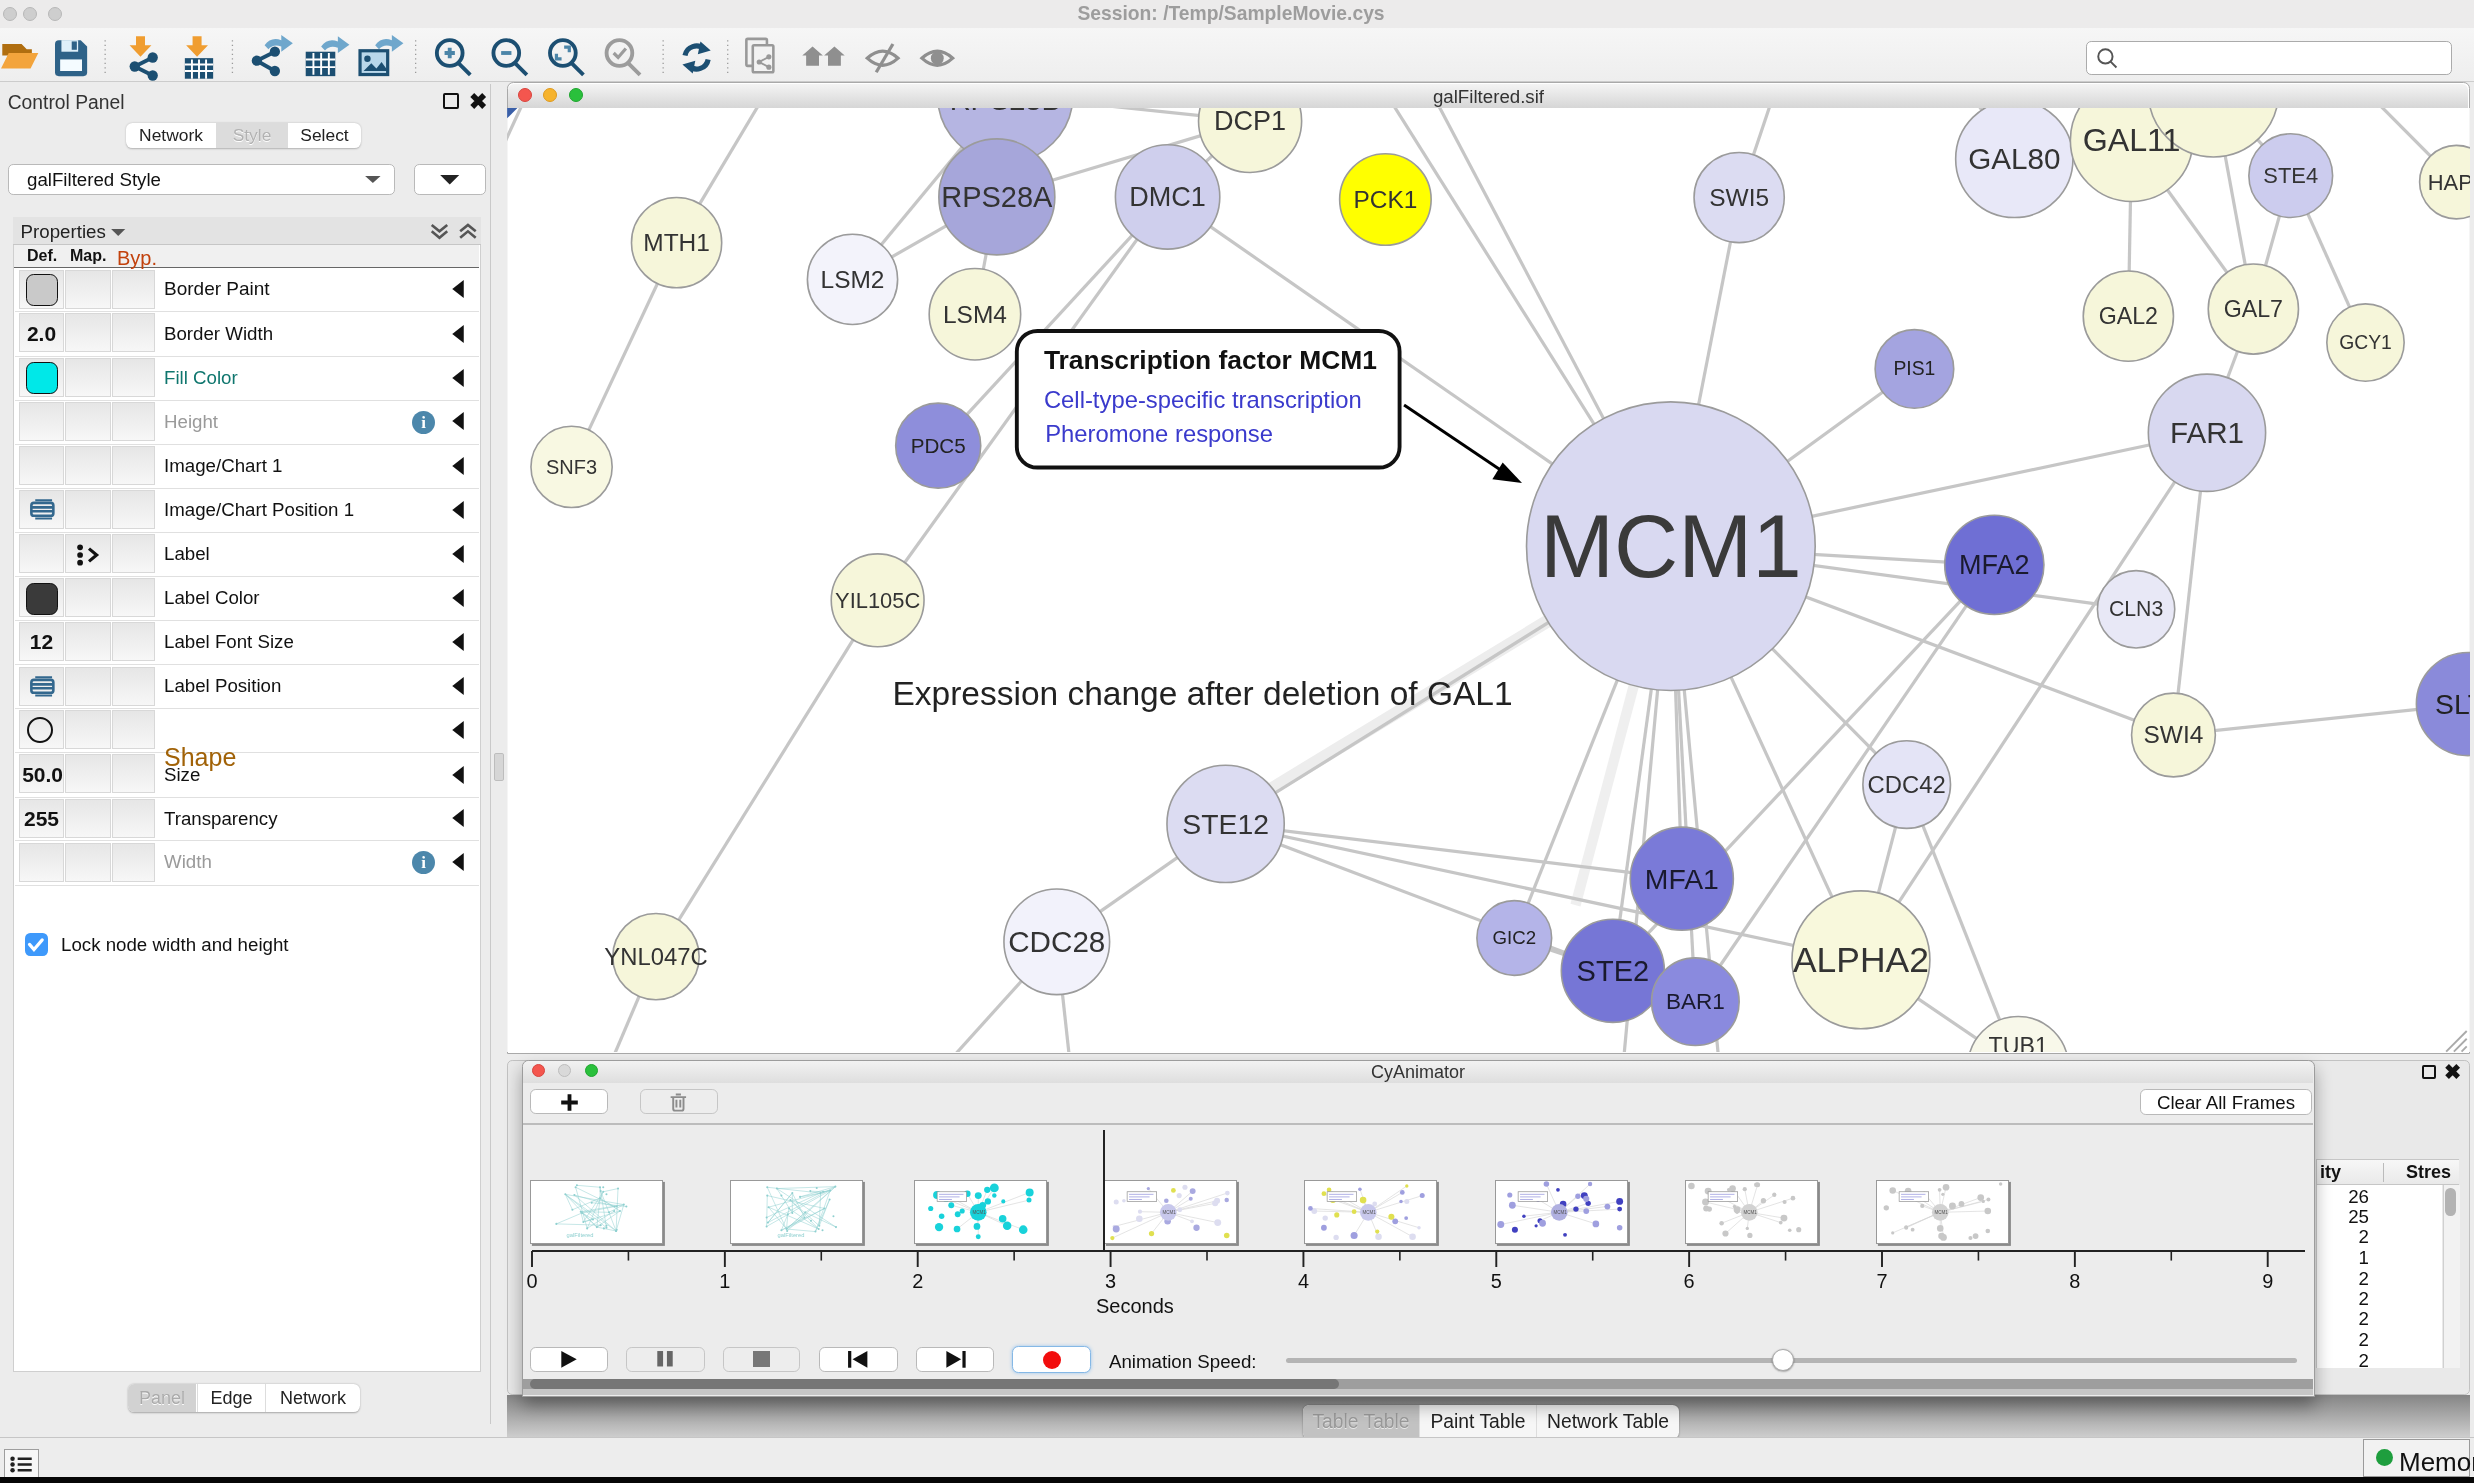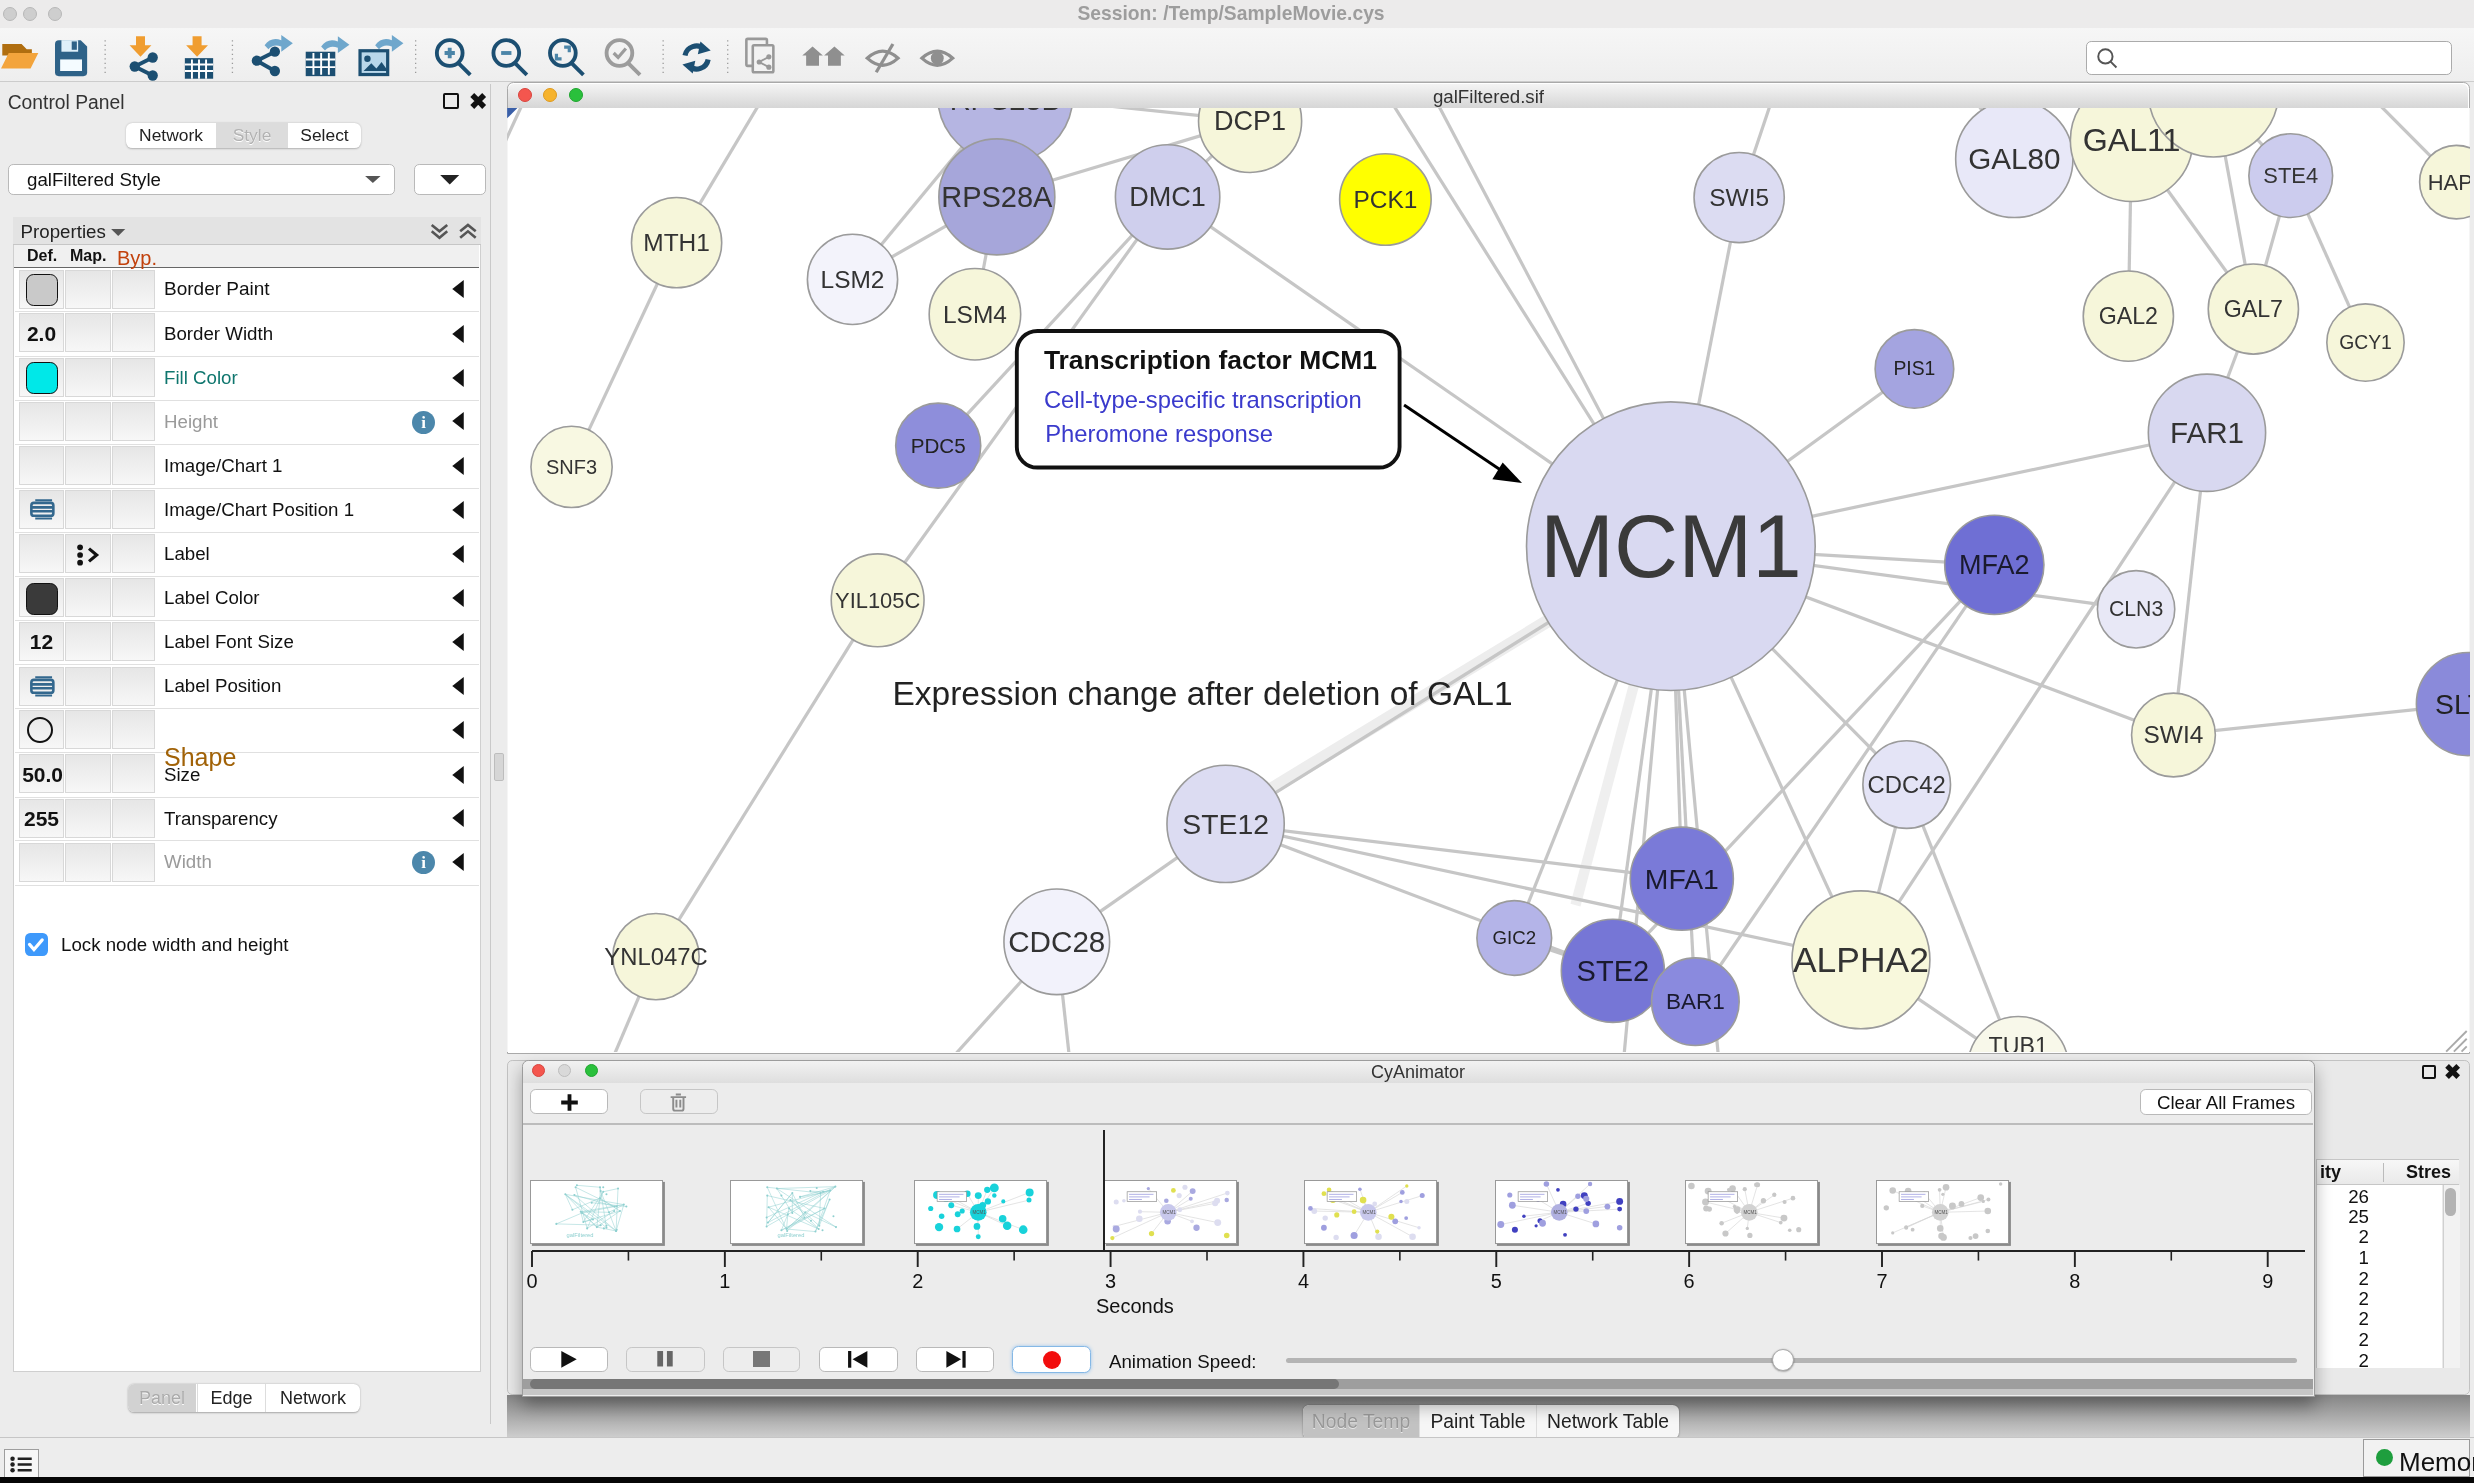--- a/index.html
+++ b/index.html
@@ -503,21 +503,21 @@
 <div class="abs" style="left:2294px;top:1268px;width:75px;text-align:right;font-size:18.7px;color:#111">2</div>
 <div class="abs" style="left:2294px;top:1288px;width:75px;text-align:right;font-size:18.7px;color:#111">2</div>
 <div class="abs" style="left:2294px;top:1308px;width:75px;text-align:right;font-size:18.7px;color:#111">2</div>
 <div class="abs" style="left:2294px;top:1329px;width:75px;text-align:right;font-size:18.7px;color:#111">2</div>
 <div class="abs" style="left:2294px;top:1350px;width:75px;text-align:right;font-size:18.7px;color:#111">2</div>
 <div class="abs" style="left:2443px;top:1185px;width:17px;height:183px;background:#f2f2f2;border-left:1.3px solid #d0d0d0"></div>
 <div class="abs" style="left:2445px;top:1188px;width:11px;height:28px;background:#b3b3b3;border-radius:5.2px"></div>
 
 <div class="abs" style="left:507px;top:1395px;width:1963px;height:43px;background:linear-gradient(#858585,#cfcfcf)"></div>
 <div class="abs" style="left:1303px;top:1405px;width:376px;height:34px;background:#f6f6f6;border-radius:6.4px;box-shadow:0 0.6px 1.9px rgba(0,0,0,.4)"></div>
-<div class="abs" style="left:1303px;top:1405px;width:116px;height:34px;background:#c2c2c2;border-radius:6.4px 0 0 6.4px;font-size:19.3px;color:#999;text-align:center;line-height:34px;text-shadow:0 0.6px 0 #e8e8e8">Node Temp</div>
+<div class="abs" style="left:1303px;top:1405px;width:116px;height:34px;background:#c2c2c2;border-radius:6.4px 0 0 6.4px;font-size:19.3px;color:#999;text-align:center;line-height:34px;text-shadow:0 0.6px 0 #e8e8e8">Table Table</div>
 <div class="abs" style="left:1419px;top:1405px;width:117px;height:34px;font-size:19.3px;color:#222;text-align:center;line-height:34px;border-left:1.3px solid #ddd">Paint Table</div>
 <div class="abs" style="left:1536px;top:1405px;width:143px;height:34px;font-size:19.3px;color:#222;text-align:center;line-height:34px;border-left:1.3px solid #ddd">Network Table</div>
 
 <div class="abs" style="left:522px;top:1060px;width:1793px;height:337px;background:#ececec;border:1.3px solid #9c9c9c;border-radius:6.4px 6.4px 0 0;box-shadow:0 9px 17px rgba(0,0,0,.33)"></div>
 <div class="abs" style="left:523px;top:1061px;width:1790px;height:22px;background:linear-gradient(#f2f2f2,#dedede);border-radius:5.8px 5.8px 0 0"></div>
 <div class="abs" style="left:532px;top:1064px;width:13px;height:13px;border-radius:50%;background:#f4564e;border:0.6px solid #d8443e"></div>
 <div class="abs" style="left:558px;top:1064px;width:13px;height:13px;border-radius:50%;background:#d9d9d9;border:0.6px solid #bdbdbd"></div>
 <div class="abs" style="left:585px;top:1064px;width:13px;height:13px;border-radius:50%;background:#2ac03c;border:0.6px solid #1fa52f"></div>
 <div class="abs" style="left:1096px;top:1062px;width:644px;text-align:center;font-size:18px;color:#333">CyAnimator</div>
 <div class="btn" style="left:530px;top:1089px;width:78px;height:24.5px"></div>

